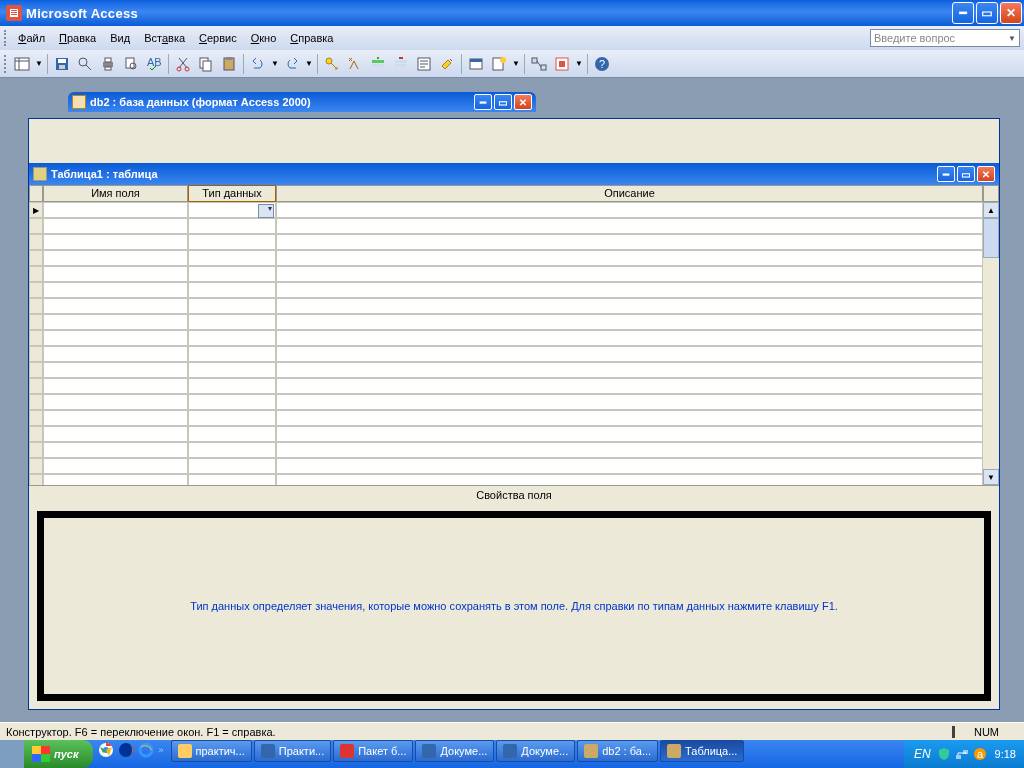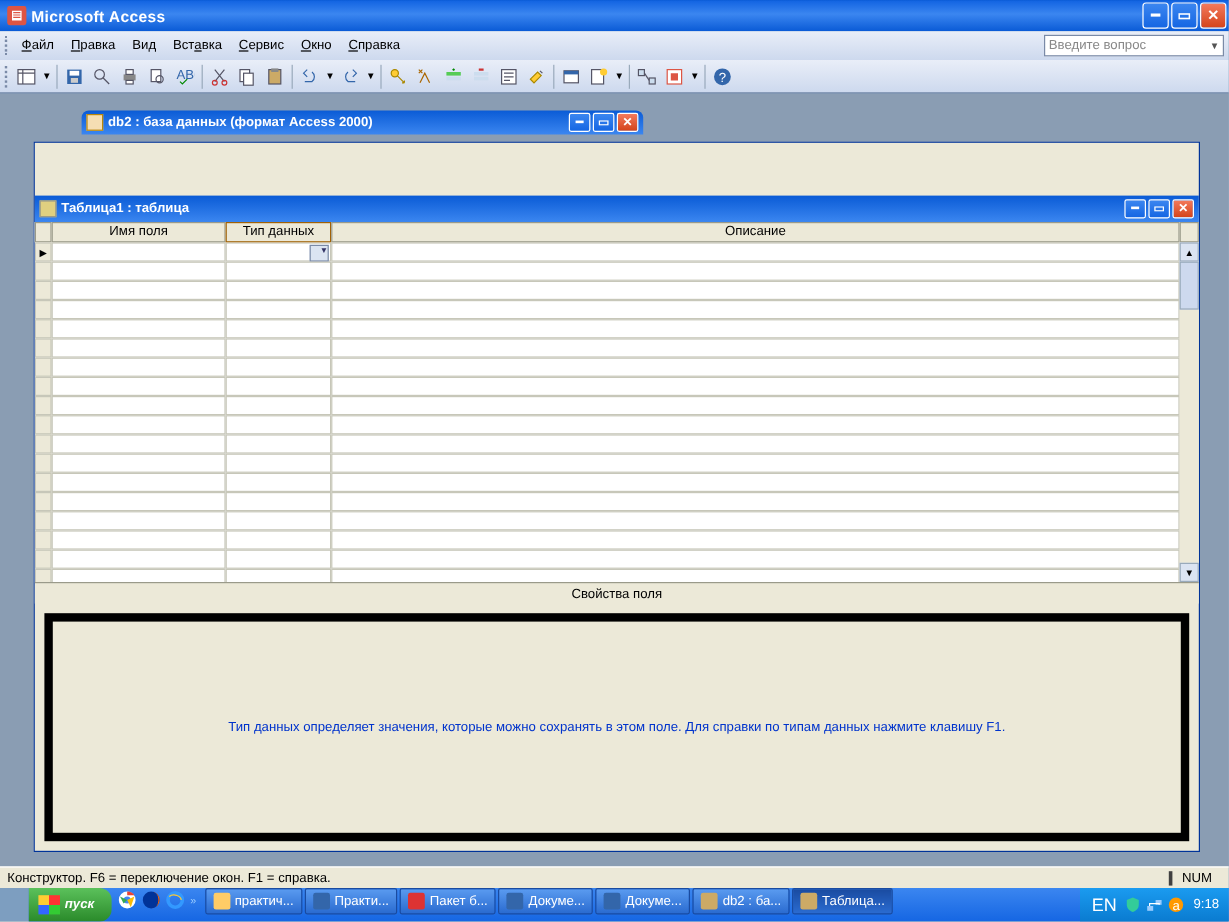--- a/index.html
+++ b/index.html
@@ -76,34 +76,34 @@
 .fptabs{ display:flex; height:20px; gap:0;}
 .fptab{ padding:3px 10px; border:1px solid #9a9a8a; border-bottom:none; background:#ece9d8; position:relative; top:1px;}
 .fptab.active{ background:#fff; z-index:2; font-weight:normal;}
 .fptab.active .tabtxt{ color:#c33;}
 .fppane{ flex:1; background:#fff; border:1px solid #9a9a8a;}
 .fpright{ flex:1; border:7px solid #000000; background:#ece9d8; display:flex; align-items:center; justify-content:center; padding:12px; text-align:center; color:#0033cc;}
 
 
 .statusbar{ position:absolute; left:0; right:0; bottom:28px; height:18px; background:#ece9d8; display:flex; align-items:center; padding:0 6px; border-top:1px solid #fff;}
 .statusbar .fill{flex:1;}
-.statusbar .cell{ padding:0 8px; border-left:3px solid #404040;}
+.statusbar .cell{ padding:0 19px; border-left:3px solid #404040;}
 
 
 .taskbar{ position:absolute; bottom:0; left:0; right:0; height:28px; background:linear-gradient(#3b86f0,#1566e3); display:flex; align-items:flex-start;margin-left:24px;}
 .start{ height:28px; padding:0 14px 0 8px; background:linear-gradient(#5bc15b,#2a8a2a); color:#fff; font-weight:bold; font-style:italic; display:flex; align-items:center; border-radius:0 10px 10px 0; font-size:14px; gap:4px;}
 .start .winflag{ width:18px;height:16px; background:conic-gradient(#f33 0 25%,#3c3 0 50%,#36f 0 75%,#fc3 0);}
 .qlaunch{ display:flex; align-items:center; gap:2px; padding:0 4px;}
 .qlbtn{ width:18px; height:20px; display:flex; align-items:center; justify-content:center;}
 .qlsep{ color:#9cf; font-size:9px; padding:0 2px;}
 .taskbtn{ height:22px; padding:0 6px; margin:0 1px; background:linear-gradient(#5a9bf0,#2a6bd0); color:#fff; display:flex; align-items:center; border:1px solid #1a4ba0; border-radius:2px; gap:4px; max-width:98px; overflow:hidden; white-space:nowrap; font-size:11px;}
 .taskbtn.active{ background:linear-gradient(#1a4ba0,#2a6bd0);}
 .taskbtn .tico{ width:14px; height:14px; background:#fff; border-radius:2px; flex-shrink:0;}
 .tray{ margin-left:auto; height:28px; background:linear-gradient(#1b9bf0,#0a7bd0); display:flex; align-items:center; padding:0 8px; gap:4px; color:#fff;}
-.tray .lang{ font-size:15px; padding:0 2px;}
+.tray .lang{ font-size:12px; padding:0 2px;font-style:italic;}
 .tray .tic{ width:14px; height:14px;}
 .tray .clock{ font-size:11px; padding-left:4px;}
 
 
 .svg{ display:inline-block; }
 </style>
 </head>
 <body>
 
 <div class="titlebar">

